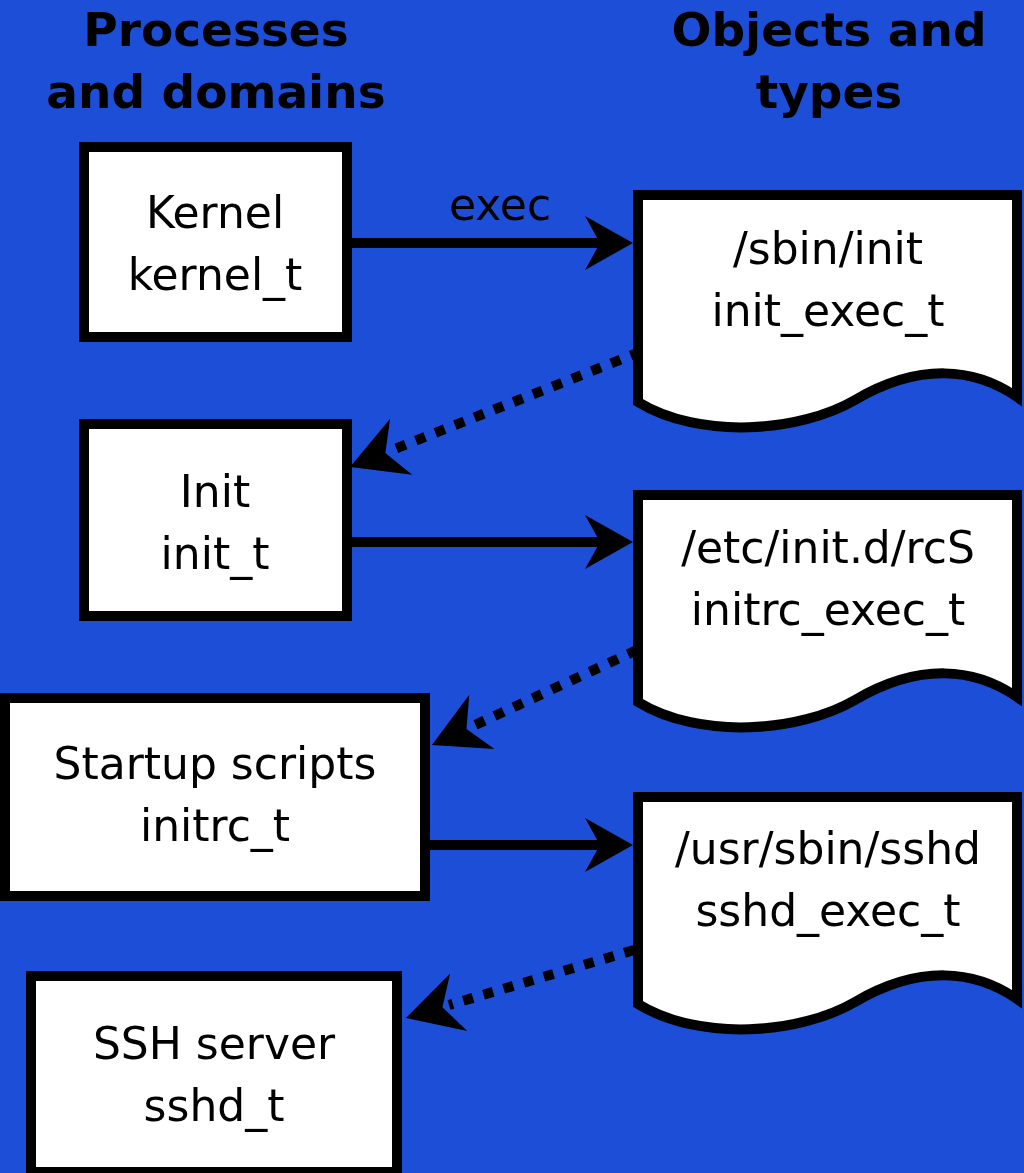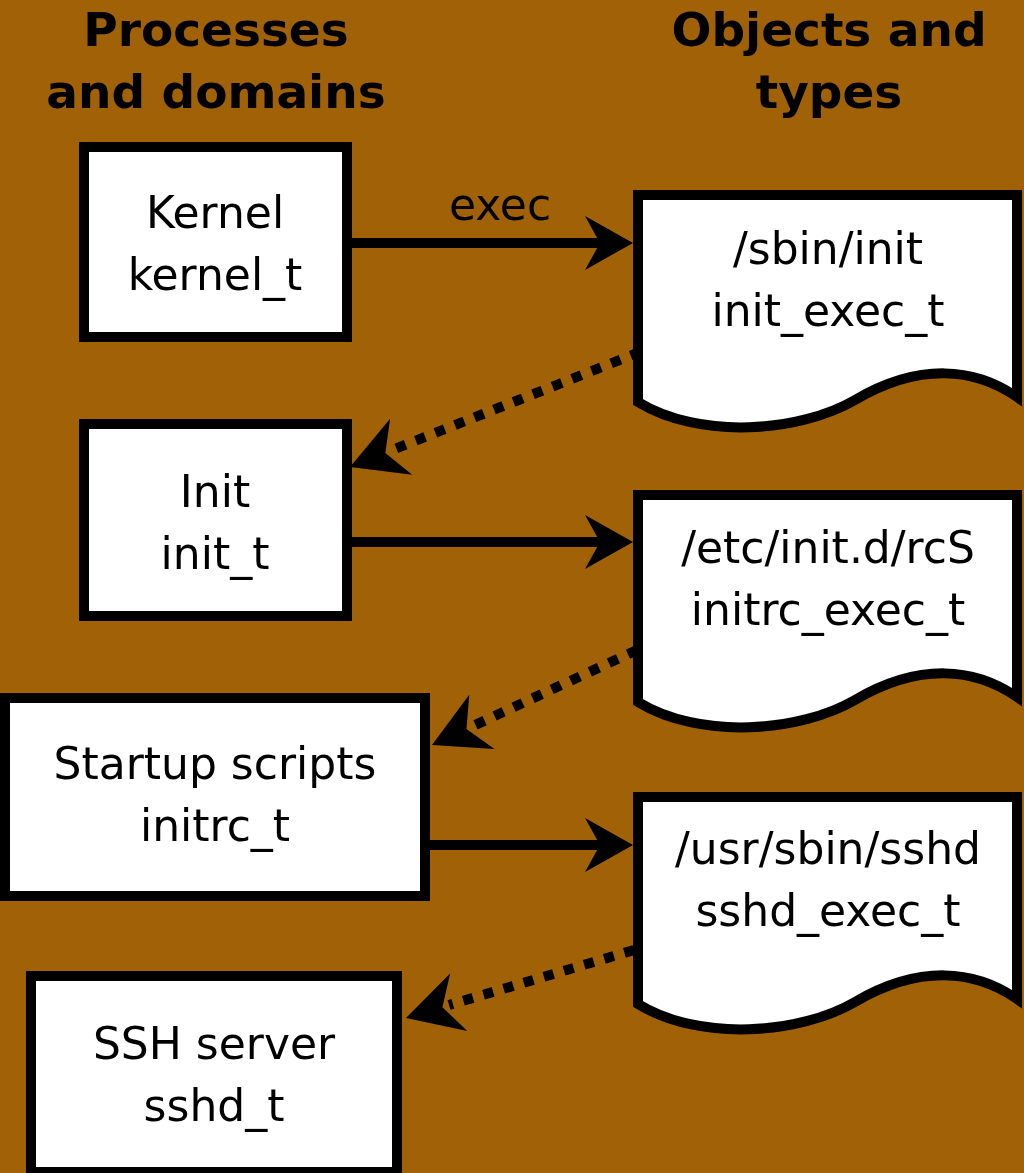--- a/index.html
+++ b/index.html
@@ -4,21 +4,21 @@
 <style>
   html, body {
     margin: 0;
     padding: 0;
     background: #ffffff;
   }
   #stage {
     position: relative;
     width: 1024px;
     height: 1173px;
-    background: #a16207;
+    background: #1d4ed8;
     overflow: hidden;
   }
   svg {
     display: block;
     font-family: "DejaVu Sans", "Liberation Sans", sans-serif;
   }
   .hdr {
     font-size: 47px;
     font-weight: bold;
     fill: #000000;

